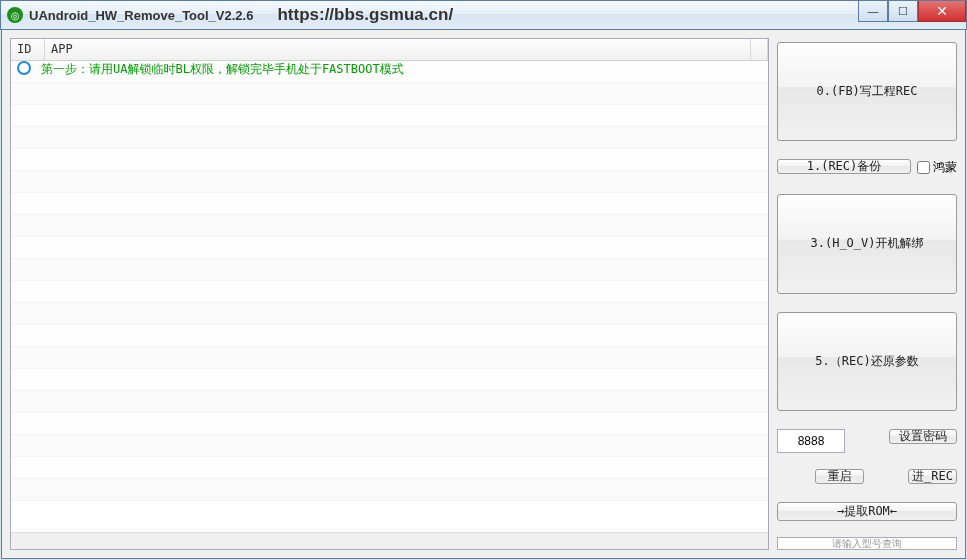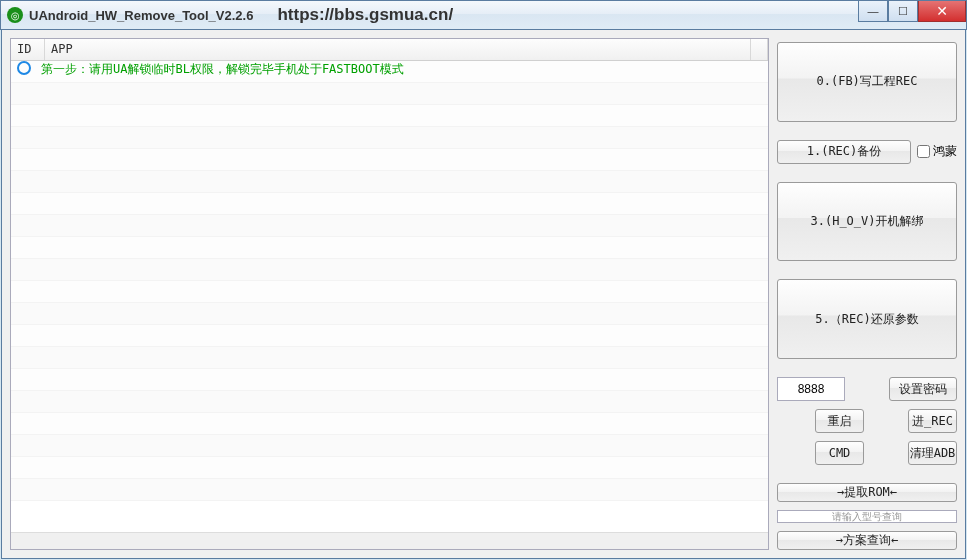--- a/index.html
+++ b/index.html
@@ -144,39 +144,39 @@
 }
 
 
 .sidebar {
   width: 180px;
   display: flex;
   flex-direction: column;
   gap: 18px;
   padding-top: 4px;
 }
-.sidebar .group-tight { display: flex; flex-direction: column; gap: 8px; }
+.sidebar .group-tight { display: flex; flex-direction: column; gap: 16px; }
 .sidebar .row2 { display: flex; gap: 6px; }
 .btn {
   height: 28px;
   border: 1px solid #9a9a9a;
   border-radius: 3px;
   background: linear-gradient(to bottom, #fefefe 0%, #f3f3f3 45%, #e8e8e8 46%, #f0f0f0 100%);
   display: flex;
   align-items: center;
   justify-content: center;
   font-family: "SimSun", Consolas, monospace;
   font-size: 12px;
   color: #222;
   cursor: default;
   flex: 1;
 }
 .btn.wide { width: 100%; }
 .btn.small { flex: 1; margin-left: 38px; }
-.row2 .btn { height: 24px; }
+.row2 .btn { height: 15px; }
 .row2 .checkbox-wrap {
   display: flex;
   align-items: center;
   gap: 3px;
   font-size: 12px;
   justify-content: space-between;
 }
 .row2 .checkbox-wrap input { width: 13px; height: 13px; }
 .textin {
   height: 24px;
@@ -264,26 +264,21 @@
 
     <div class="group-tight">
       <div class="row2">
         <input class="textin" value="8888" style="">
         <div class="btn small">设置密码</div>
       </div>
       <div class="row2">
         <div class="btn small">重启</div>
         <div class="btn small">进_REC</div>
       </div>
-      <div class="row2">
-        <div class="btn small">CMD</div>
-        <div class="btn small">清理ADB</div>
-      </div>
     </div>
 
     <div class="group-tight">
       <div class="btn wide" style="height:24px">→提取ROM←</div>
       <input class="textin big" placeholder="请输入型号查询" style="">
-      <div class="btn wide" style="height:24px">→方案查询←</div>
     </div>
 
   </div>
 </div>
 
 </body></html>

